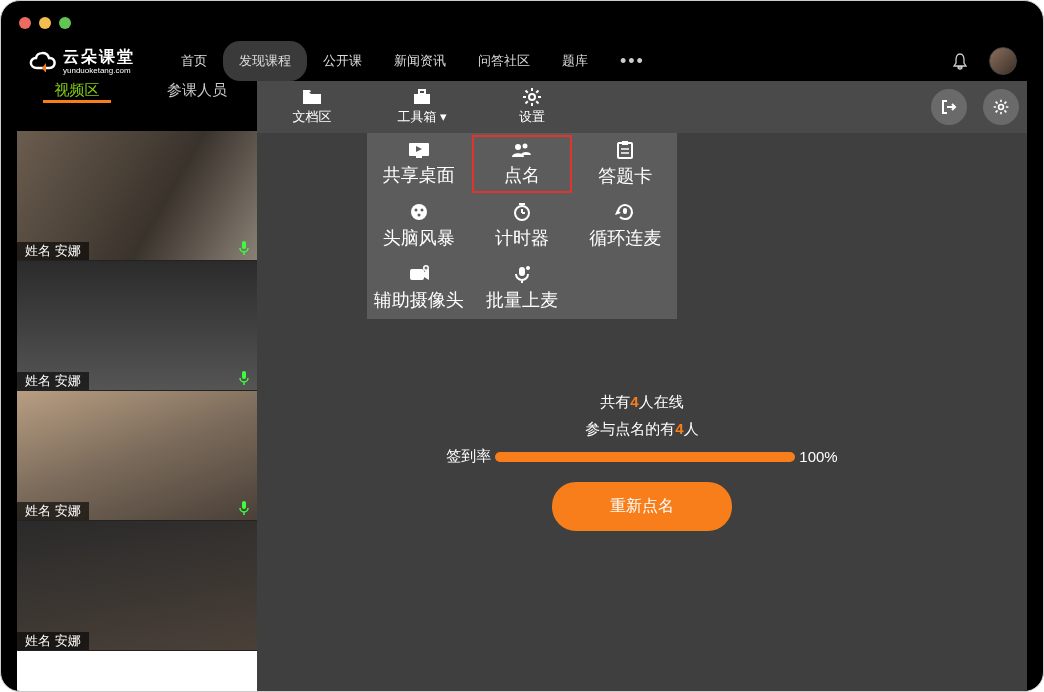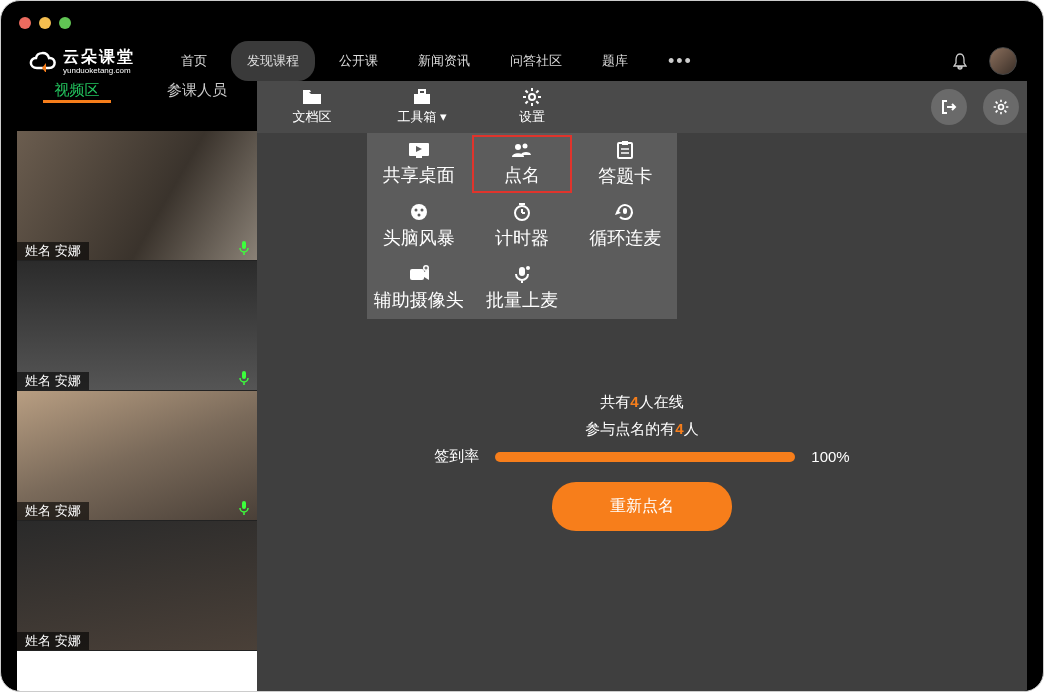--- a/index.html
+++ b/index.html
@@ -9,31 +9,31 @@
     .dot { width: 12px; height: 12px; border-radius: 50%; }
     .dot.red { background: #ec6b5f; }
     .dot.yellow { background: #f4be4f; }
     .dot.green { background: #61c554; }
     .app { position: absolute; top: 40px; left: 16px; right: 16px; bottom: 16px; background: #000; display: flex; flex-direction: column; }
     .topbar { height: 40px; background: #000; display: flex; align-items: center; padding: 0 10px; color: #fff; }
     .logo { display: flex; align-items: center; gap: 6px; margin-right: 30px; }
     .logo-mark { width: 30px; height: 22px; position: relative; }
     .logo-text { font-size: 16px; font-weight: bold; letter-spacing: 2px; }
     .logo-sub { font-size: 8px; display: block; margin-top: -2px; letter-spacing: 0; }
-    .nav { display: flex; gap: 8px; }
+    .nav { display: flex; gap: 0; }
     .nav-item { padding: 0 16px; font-size: 13px; color: #ddd; height: 40px; display: flex; align-items: center; cursor: pointer; }
     .nav-item.active { background: #3a3a3a; border-radius: 17px; }
     .topbar-right { margin-left: auto; display: flex; align-items: center; gap: 20px; }
     .bell { width: 18px; height: 18px; }
     .avatar { width: 28px; height: 28px; border-radius: 50%; background: linear-gradient(135deg, #8b6f5c, #3a2f28); border: 1px solid #444; }
     .body { flex: 1; display: flex; background: #000; }
     .sidebar { width: 240px; background: #000; display: flex; flex-direction: column; }
     .side-tabs { height: 50px; display: flex; }
     .side-tab { flex: 1; display: flex; align-items: center; justify-content: center; color: #ccc; font-size: 15px; cursor: pointer; }
-    .side-tab.active { color: #22c55e; }
+    .side-tab.active { color: #84cc16; }
     .tab-underline { height: 3px; background: #f77e1b; width: 56%; margin: 0 auto; }
     .tab-col { flex: 1; }
     .video-list { flex: 1; overflow: hidden; }
     .video-tile { position: relative; width: 100%; height: 130px; background: #555; border-bottom: 1px solid #222; }
     .video-tile .label { position: absolute; bottom: 0; left: 0; background: rgba(0,0,0,0.6); color: #fff; font-size: 13px; padding: 0 8px; }
     .mic { position: absolute; bottom: 4px; right: 6px; width: 14px; height: 16px; }
     .video-tile.v1 { background: linear-gradient(120deg, #6b5d4f 0%, #3a332c 60%, #8a8176 100%); }
     .video-tile.v2 { background: linear-gradient(180deg, #2b2b2b 0%, #555 100%); }
     .video-tile.v3 { background: linear-gradient(160deg, #b89e82 0%, #7a6a5a 50%, #4a4038 100%); }
     .video-tile.v4 { background: linear-gradient(170deg, #2a2a2a 0%, #4a4038 100%); }
@@ -42,21 +42,21 @@
     .toolbar { height: 52px; background: #4a4a4a; display: flex; align-items: stretch; }
     .tool { width: 110px; display: flex; flex-direction: column; align-items: center; justify-content: center; color: #fff; font-size: 13px; cursor: pointer; gap: 2px; }
     .tool-icon { width: 22px; height: 18px; display: flex; align-items: center; justify-content: center; }
     .tool-spacer { flex: 1; }
     .circ-btn { width: 36px; height: 36px; border-radius: 50%; background: #6a6a6a; display: flex; align-items: center; justify-content: center; margin: 8px; cursor: pointer; }
     .dropdown { position: absolute; top: 52px; left: 110px; width: 310px; background: #5c5c5c; display: grid; grid-template-columns: repeat(3, 1fr); z-index: 10; }
     .dd-item { height: 62px; display: flex; flex-direction: column; align-items: center; justify-content: center; color: #fff; font-size: 18px; cursor: pointer; gap: 4px; }
     .dd-item.hl { outline: 2px solid #e0342c; outline-offset: -4px; }
     .stats { margin-top: 260px; color: #fff; font-size: 15px; display: flex; flex-direction: column; align-items: center; gap: 8px; }
     .orange { color: #f77e1b; font-weight: bold; }
-    .progress-row { display: flex; align-items: center; gap: 16px; }
+    .progress-row { display: flex; align-items: center; gap: 4px; }
     .progress { width: 300px; height: 10px; background: #f77e1b; border-radius: 5px; }
     .action-btn { margin-top: 8px; background: #f77e1b; color: #fff; border: none; border-radius: 24px; padding: 14px 58px; font-size: 16px; cursor: pointer; }
     .more-dots { color: #ccc; font-size: 18px; letter-spacing: 2px; }
     svg { display: block; }
   </style>
 </head>
 <body>
 
 <div class="frame">
   <div class="mac-dots">

